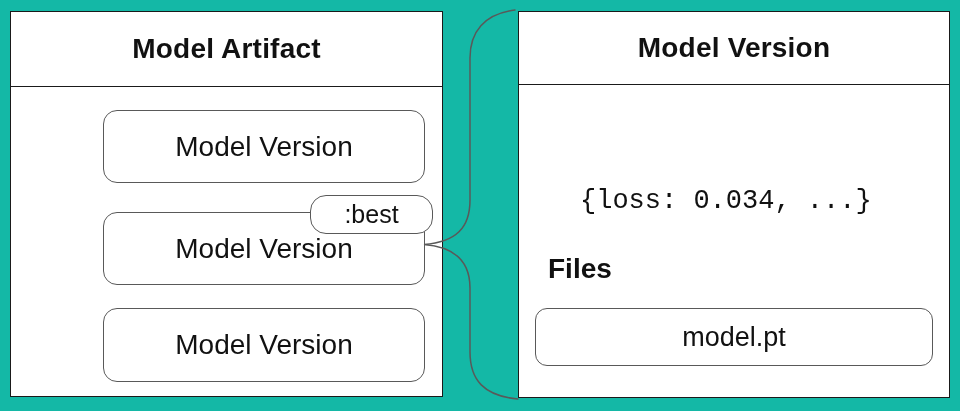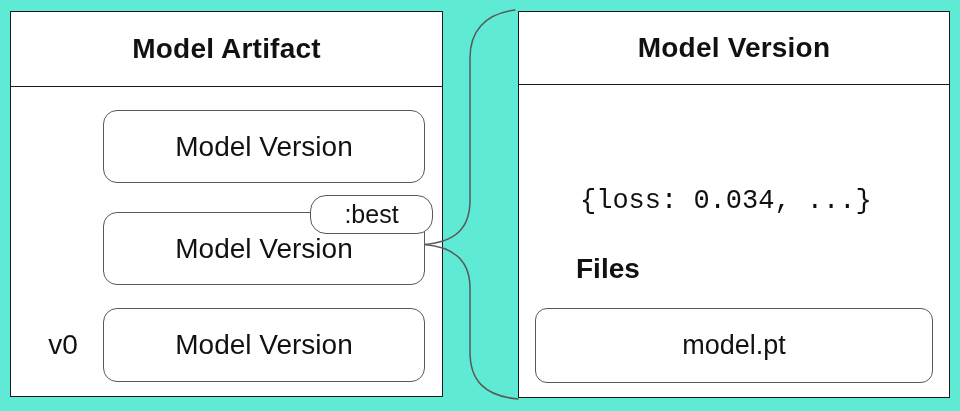--- a/index.html
+++ b/index.html
@@ -3,21 +3,21 @@
 <meta charset="utf-8">
 <style>
   * { margin: 0; padding: 0; box-sizing: border-box; }
   html, body { background: #ffffff; }
   body { font-family: "Liberation Sans", sans-serif; color: #111111; }
 
   .canvas {
     position: relative;
     width: 960px;
     height: 411px;
-    background: #5eead4;
+    background: #14b8a6;
     overflow: hidden;
   }
 
   .panel {
     position: absolute;
     background: #ffffff;
     border: 1.6px solid #1a1a1a;
   }
   .panel-header {
     width: 100%;
@@ -102,37 +102,36 @@
 
   <div class="panel artifact-panel">
     <div class="panel-header">Model Artifact</div>
   </div>
 
   <div class="abs version-box" style="left:103px; top:110px; width:322px; height:73px;">Model Version</div>
 
   <div class="abs version-box" style="left:103px; top:212px; width:322px; height:73px;">Model Version</div>
   <div class="abs tag-pill" style="left:310px; top:195px; width:123px; height:39px;">:best</div>
 
-  <div class="abs version-label" style="left:36px; top:308px; width:54px; height:74px;">v0</div>
   <div class="abs version-box" style="left:103px; top:308px; width:322px; height:74px;">Model Version</div>
 
   <svg class="brace-svg" viewBox="0 0 120 411" aria-hidden="true">
     <path d="M 105 10
              C 74 14, 60 32, 60 58
              L 60 200
              C 60 228, 46 242, 14 244.5
              C 46 247, 60 262, 60 288
              L 60 352
              C 60 380, 74 396, 108 399" fill="none" stroke="#595959" stroke-width="1.5" stroke-linecap="round"></path>
   </svg>
 
   <div class="panel version-panel">
     <div class="panel-header">Model Version</div>
   </div>
 
 
   <div class="abs mono-value" style="left:580px; top:186px;">{loss: 0.034, ...}</div>
 
-  <div class="abs section-heading" style="left:548px; top:253px;margin-left:28px;">Files</div>
+  <div class="abs section-heading" style="left:548px; top:253px;">Files</div>
 
-  <div class="abs file-box" style="left:535px; top:308px; width:398px; height:75px;">model.pt</div>
+  <div class="abs file-box" style="left:535px; top:308px; width:398px; height:58px;">model.pt</div>
 
 </div>
 
 </body></html>

